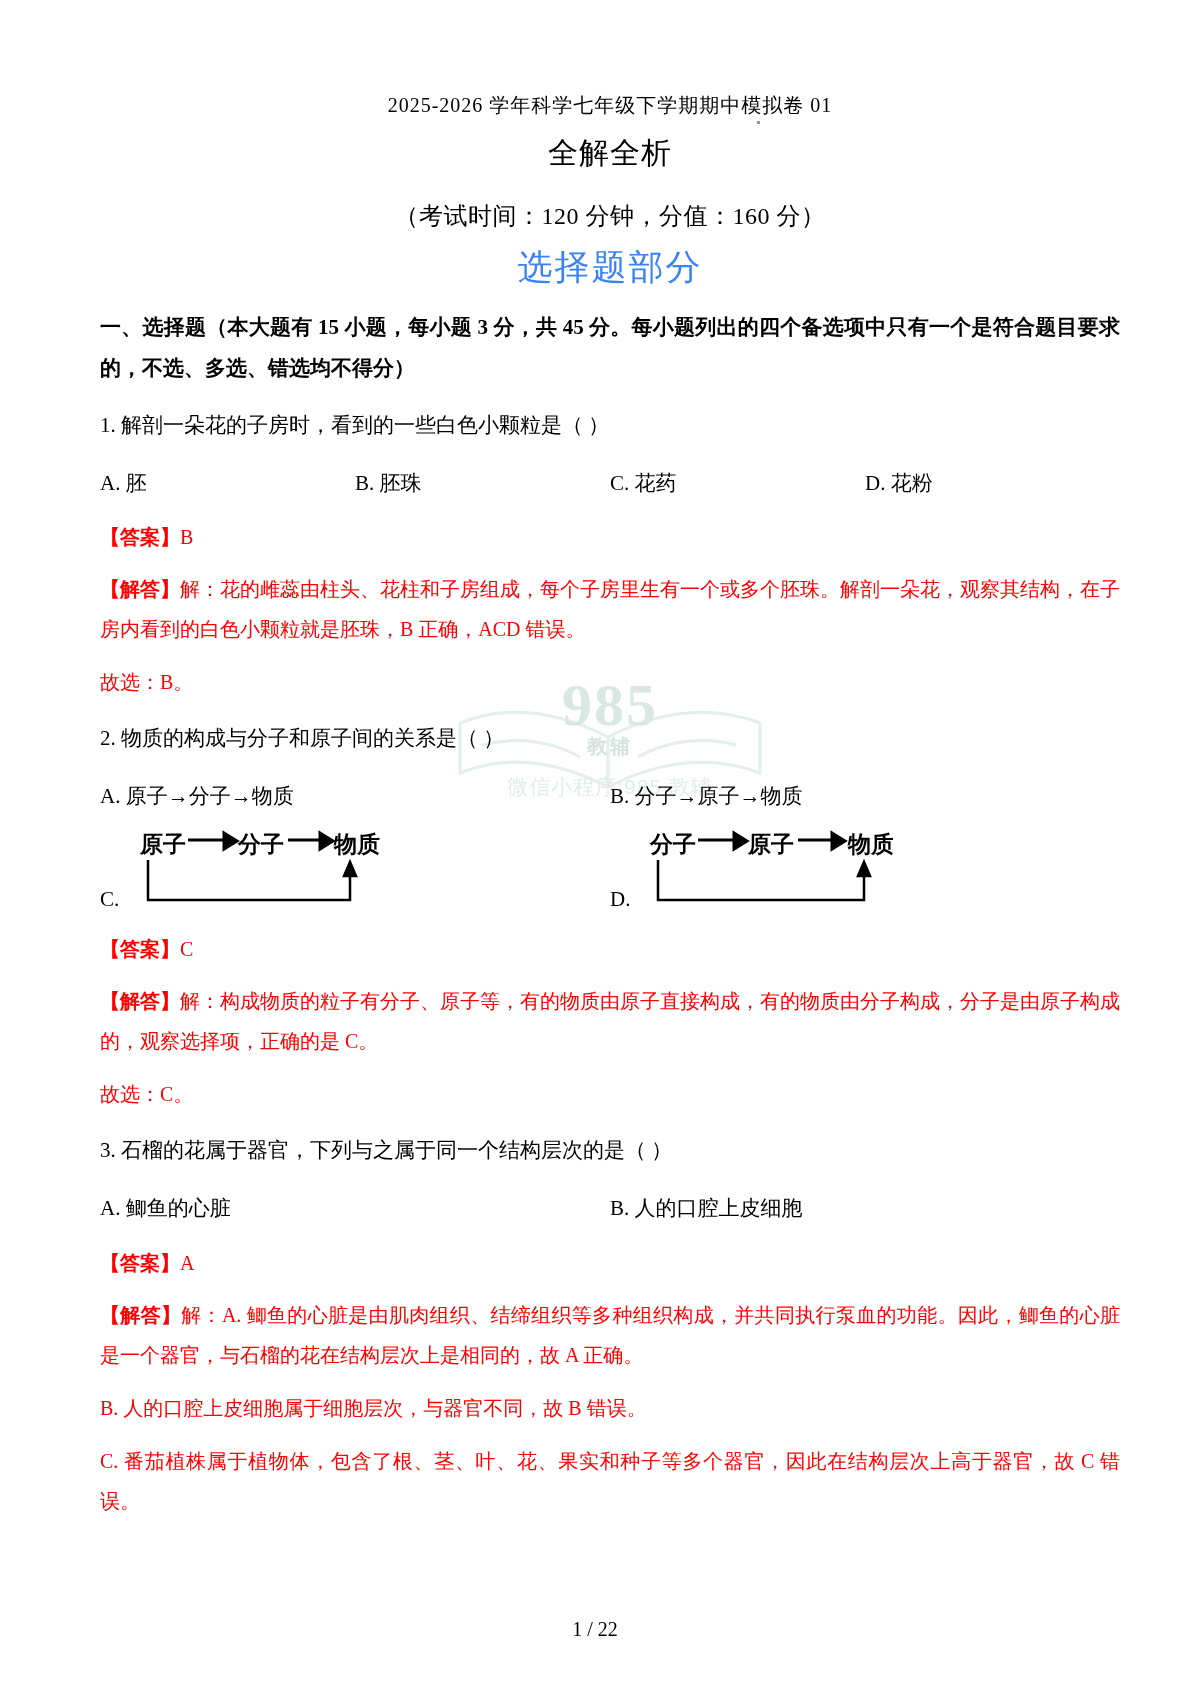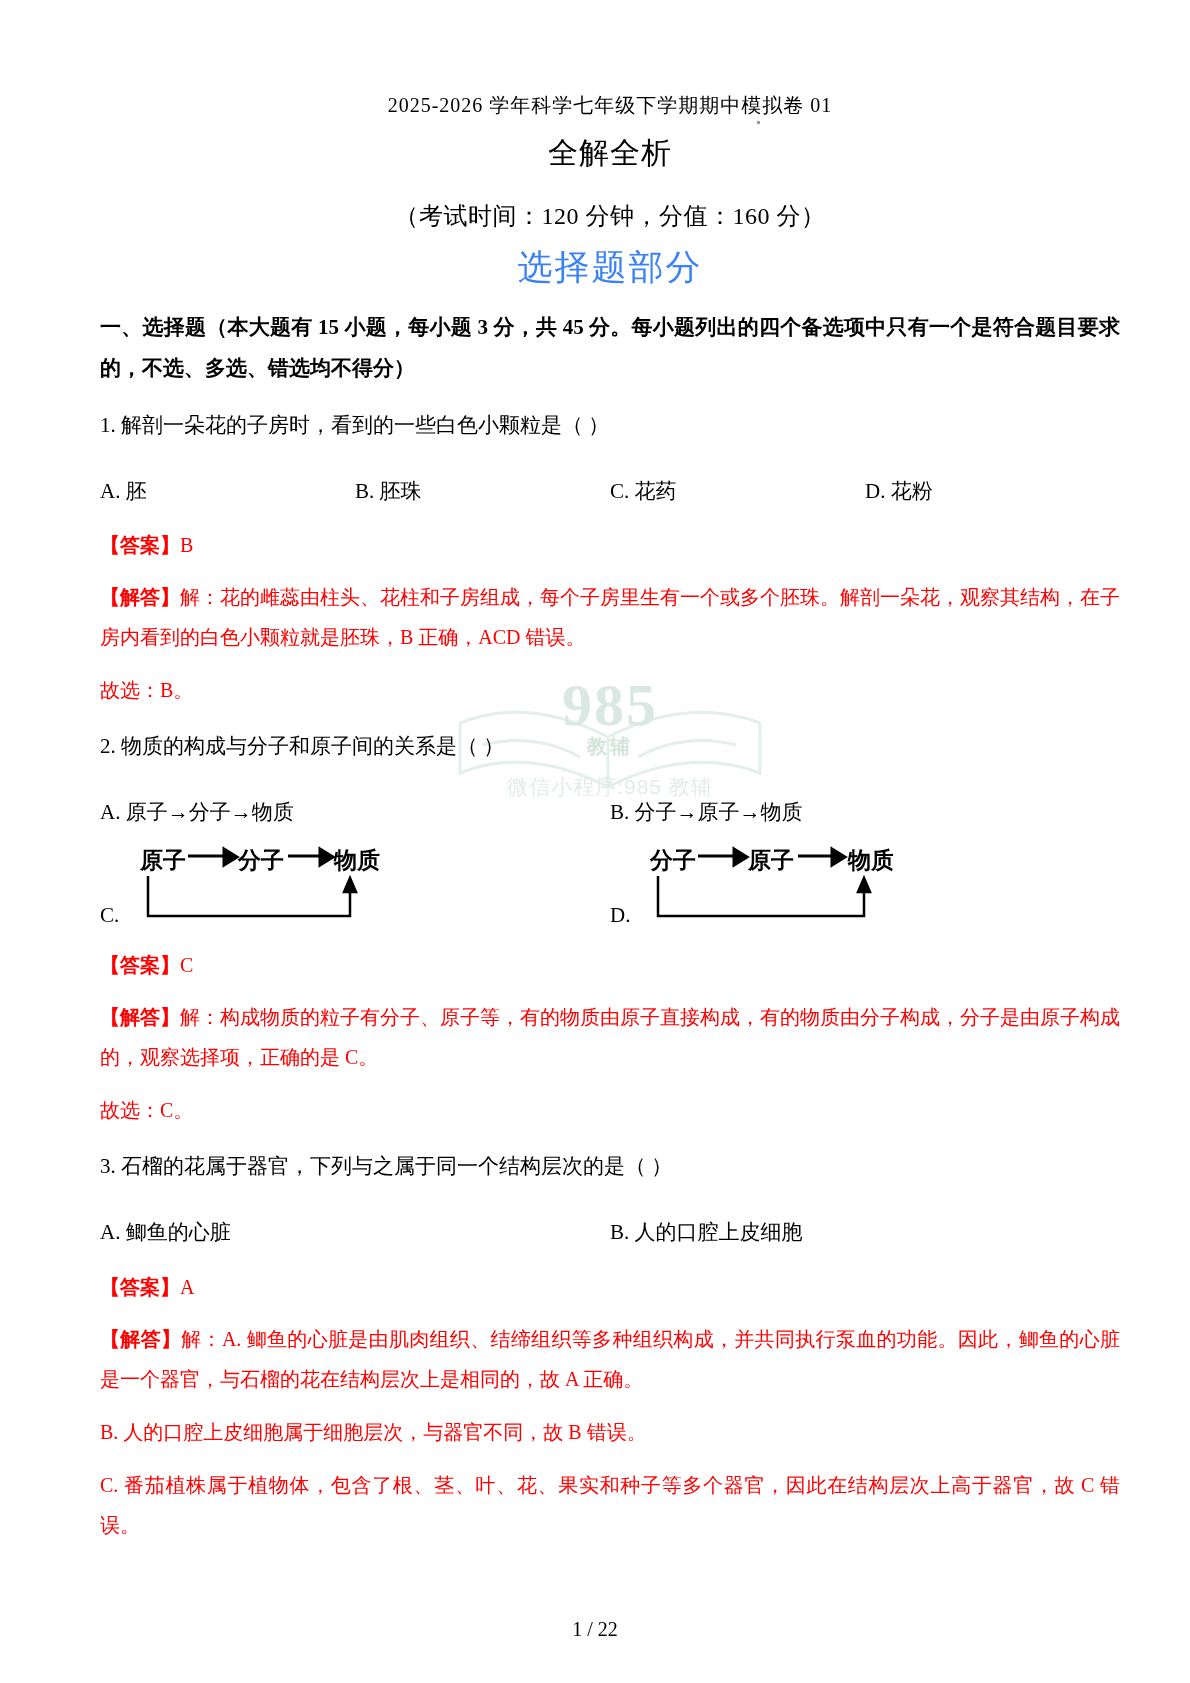--- a/index.html
+++ b/index.html
@@ -134,21 +134,21 @@
     font-size: 21px;
     line-height: 1.8;
     margin-top: 18px;
   }
   .opt-row {
     position: relative;
     z-index: 2;
     display: flex;
     font-size: 21px;
     line-height: 1.8;
-    margin-top: 28px;
+    margin-top: 20px;
   }
   .opt-row.four > div { width: 25%; }
   .opt-row.two > div { width: 50%; }
 
   .ans {
     position: relative;
     z-index: 2;
     font-size: 20px;
     color: #ff0000;
     line-height: 1.8;

